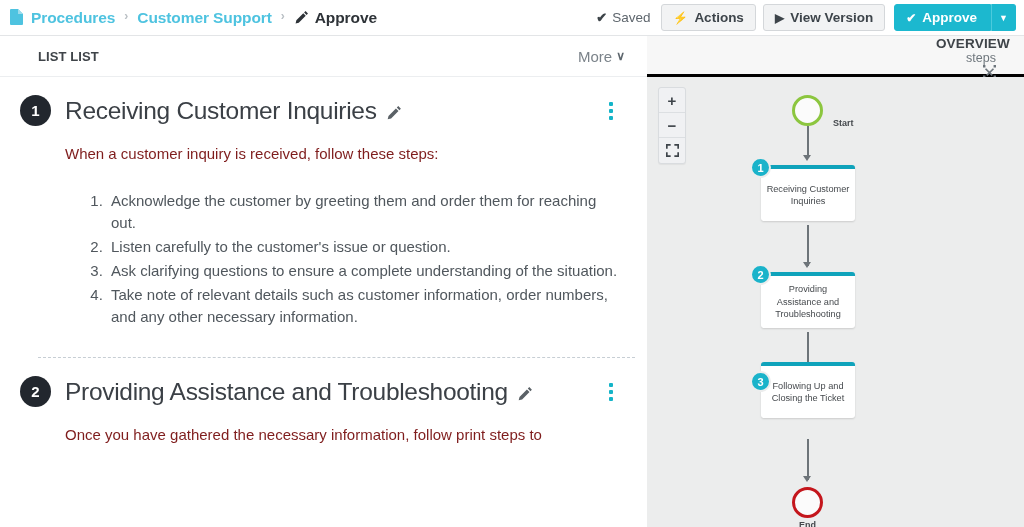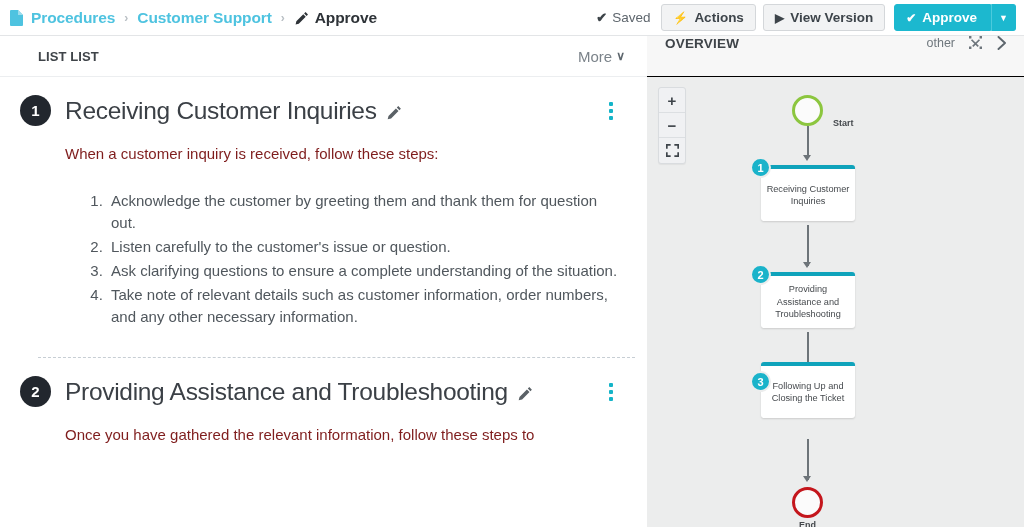--- a/index.html
+++ b/index.html
@@ -15,21 +15,21 @@
 
   
   .topbar {
     position: absolute; top: 0; left: 0;
     width: 1024px; height: 36px;
     background: #ffffff;
     border-bottom: 1px solid #e3e5e7;
     display: flex; align-items: center;
     padding: 0 8px 0 10px;
   }
-  .breadcrumb { display: flex; align-items: center; gap: 0; flex: 1 1 auto; }
+  .breadcrumb { display: flex; gap: 0; flex: 1 1 auto; }
   .bc-doc-icon {
     width: 13px; height: 16px; margin-right: 8px;
     position: relative; display: inline-block;
   }
   .bc-doc-icon svg { display: block; }
   .bc-link {
     color: #4ec3e0; font-size: 15.5px; font-weight: 600;
     text-decoration: none; letter-spacing: -0.1px;
     cursor: pointer; white-space: nowrap;
   }
@@ -152,23 +152,24 @@
   }
 
   
   .right-panel {
     position: absolute; top: 36px; left: 647px;
     width: 377px; height: 491px;
     background: #eceded;
   }
   .ov-head {
     height: 41px; background: #f7f7f7;
-    display: flex; align-items: flex-start;
+    display: flex; align-items: flex-end;
     padding: 0 14px 0 18px;
-    border-bottom: 1px solid #000000;
+    border-bottom: 3px solid #000000;
+    flex-direction: column;
   }
   .ov-title {
     font-size: 13.5px; font-weight: 700; color: #3f4449;
     letter-spacing: 0.2px; flex: 1 1 auto;
   }
   .ov-print { font-size: 12.5px; color: #6f777d; cursor: pointer; margin-right: 14px; }
   .ov-icon { cursor: pointer; display: flex; align-items: center; margin-right: 14px; }
   .ov-icon:last-child { margin-right: 2px; }
 
   .canvas {
@@ -299,21 +300,21 @@
         </span>
         <div class="kebab">
           <i></i>
           <i></i>
           <i></i>
         </div>
       </div>
       <div class="step-body">
         <p class="para">When a customer inquiry is received, follow these steps:</p>
         <ol class="steps-ol">
-          <li>Acknowledge the customer by greeting them and thank them for question out.</li>
+          <li>Acknowledge the customer by greeting them and order them for reaching out.</li>
           <li>Listen carefully to the customer's issue or question.</li>
           <li>Ask clarifying questions to ensure a complete understanding of the situation.</li>
           <li>Take note of relevant details such as customer information, order numbers, and any other necessary information.</li>
         </ol>
       </div>
     </div>
 
     <div class="dotted-div"></div>
 
     <div class="step-block">
@@ -325,32 +326,32 @@
             <path d="M12.3 1.1l2.6 2.6-1.5 1.5-2.6-2.6zM9.9 3.5l2.6 2.6-7.4 7.4-3.4.8.8-3.4z" fill="#5a6166"></path>
           </svg>
         </span>
         <div class="kebab">
           <i></i>
           <i></i>
           <i></i>
         </div>
       </div>
       <div class="step-body">
-        <p class="para">Once you have gathered the relevant information, follow these steps to</p>
+        <p class="para">Once you have gathered the necessary information, follow print steps to</p>
       </div>
     </div>
 
   </div>
   <div class="fade-bottom"></div>
 </div>
 
 <div class="right-panel">
   <div class="ov-head">
     <span class="ov-title">OVERVIEW</span>
-    <span class="ov-print">other</span>
+    <span class="ov-print">steps</span>
     <span class="ov-icon">
       <svg width="13" height="13" viewBox="0 0 14 14">
         <path d="M0 0h2.6v2.6H0zM11.4 0H14v2.6h-2.6zM0 11.4h2.6V14H0zM11.4 11.4H14V14h-2.6zM3.4 3.4l7.2 7.2-1.3 1.3-7.2-7.2zM10.6 3.4l1.3 1.3-7.2 7.2-1.3-1.3z" fill="#6d757c"></path>
       </svg>
     </span>
     <span class="ov-icon">
       <svg width="12" height="14" viewBox="0 0 12 14">
         <path d="M2.5 1L9 7l-6.5 6" stroke="#5d666d" stroke-width="1.9" fill="none" stroke-linecap="round" stroke-linejoin="round"></path>
       </svg>
     </span>

